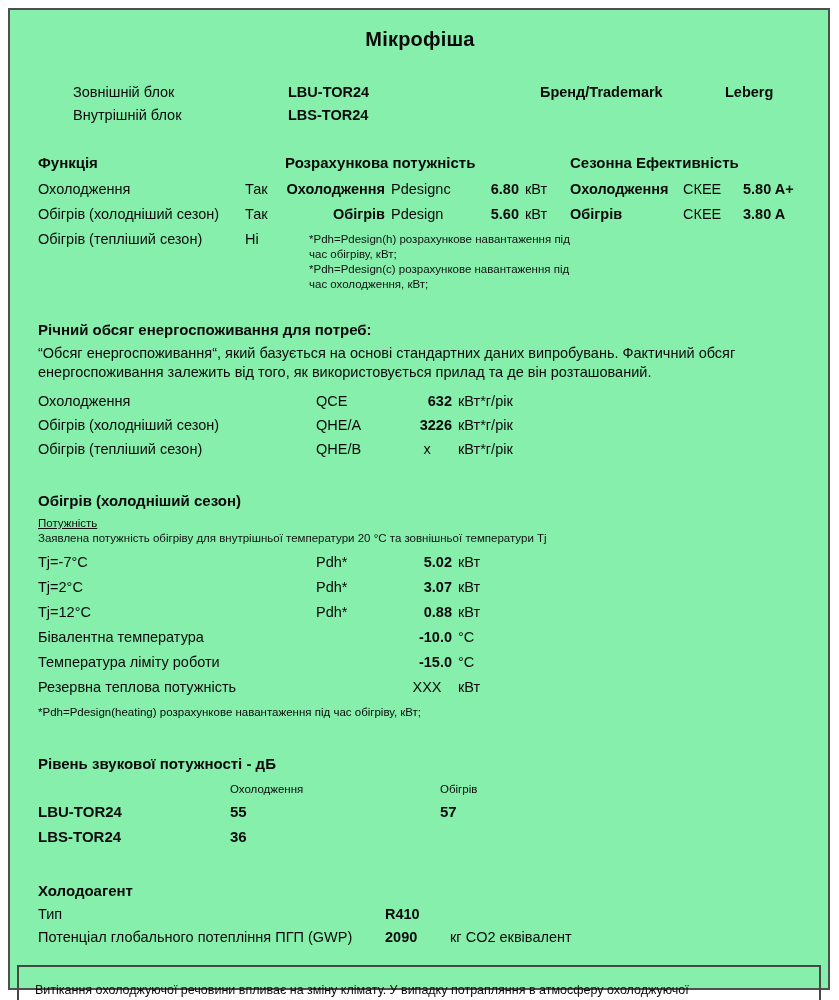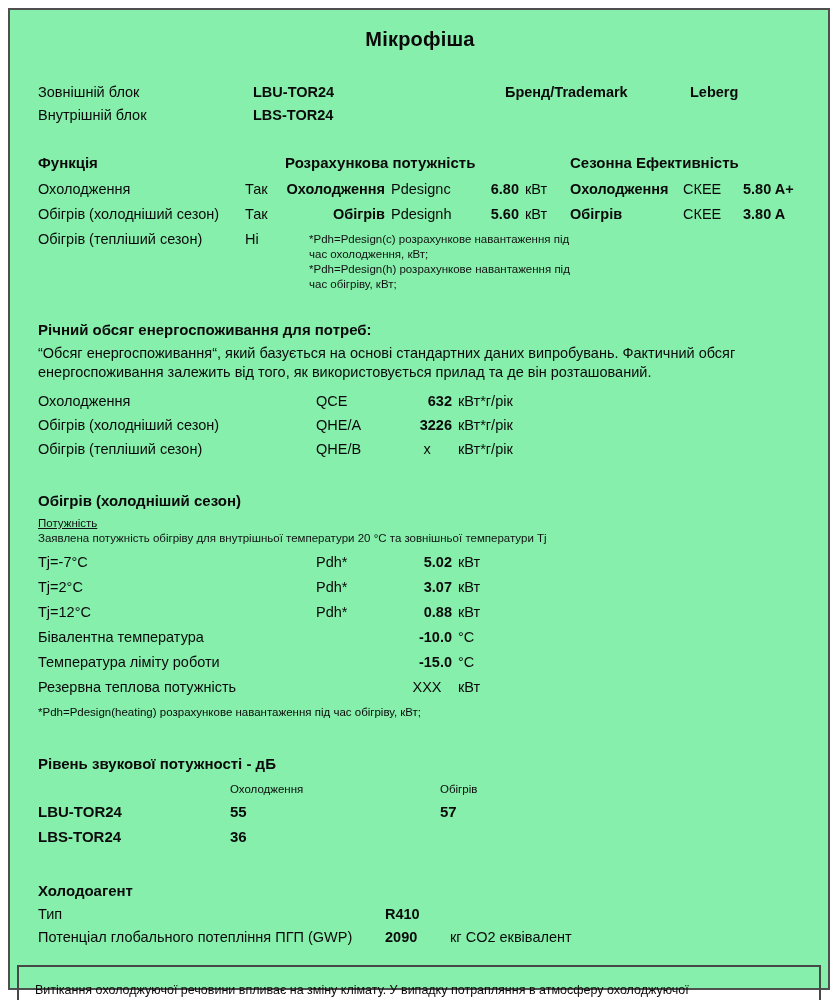--- a/index.html
+++ b/index.html
@@ -11,21 +11,21 @@
   .frame{
     position:absolute;left:8px;top:8px;right:9px;bottom:10px;
     border:2px solid #4f4f4f;background:#86efac;
   }
   .content{padding:0 26px 0 28px;}
   .b{font-weight:bold;}
   .title{margin:18px 0 0;text-align:center;font-size:20px;font-weight:bold;letter-spacing:.2px;}
 
   
   .header-block{margin-top:30px;font-size:14.5px;}
-  .hrow{display:grid;grid-template-columns:215px 252px 185px auto;line-height:23px;}
+  .hrow{display:grid;grid-template-columns:215px 252px 185px auto;line-height:23px;margin-left:35px;}
 
   
   .cols3{display:grid;grid-template-columns:247px 285px auto;margin-top:24px;font-size:14.5px;}
   .shead{font-weight:bold;font-size:15px;line-height:24px;margin-bottom:2px;}
   .fn-row{display:grid;grid-template-columns:207px auto;line-height:25px;}
   .dp-row{display:grid;grid-template-columns:100px 76px 46px auto;column-gap:6px;line-height:25px;}
   .dp-row .dp-label{text-align:right;font-weight:bold;}
   .dp-row .dp-value{text-align:right;font-weight:bold;}
   .dp-notes{margin-top:5px;margin-left:24px;font-size:11.5px;line-height:15px;color:#111;}
   .se-row{display:grid;grid-template-columns:107px 54px auto;column-gap:6px;line-height:25px;}
@@ -104,27 +104,27 @@
       <div>
         <div class="shead">Розрахункова потужність</div>
         <div class="dp-row">
           <span class="dp-label">Охолодження</span>
           <span>Pdesignc</span>
           <span class="dp-value">6.80</span>
           <span>кВт</span>
         </div>
         <div class="dp-row">
           <span class="dp-label">Обігрів</span>
-          <span>Pdesignh</span>
+          <span>Pdesign</span>
           <span class="dp-value">5.60</span>
           <span>кВт</span>
         </div>
         <div class="dp-notes">
+          <div>*Pdh=Pdesign(h) розрахункове навантаження під час обігріву, кВт;</div>
           <div>*Pdh=Pdesign(c) розрахункове навантаження під час охолодження, кВт;</div>
-          <div>*Pdh=Pdesign(h) розрахункове навантаження під час обігріву, кВт;</div>
         </div>
       </div>
 
       <div>
         <div class="shead">Сезонна Ефективність</div>
         <div class="se-row">
           <span class="se-label">Охолодження</span>
           <span>СКЕЕ</span>
           <span class="se-value">5.80 A+</span>
         </div>

